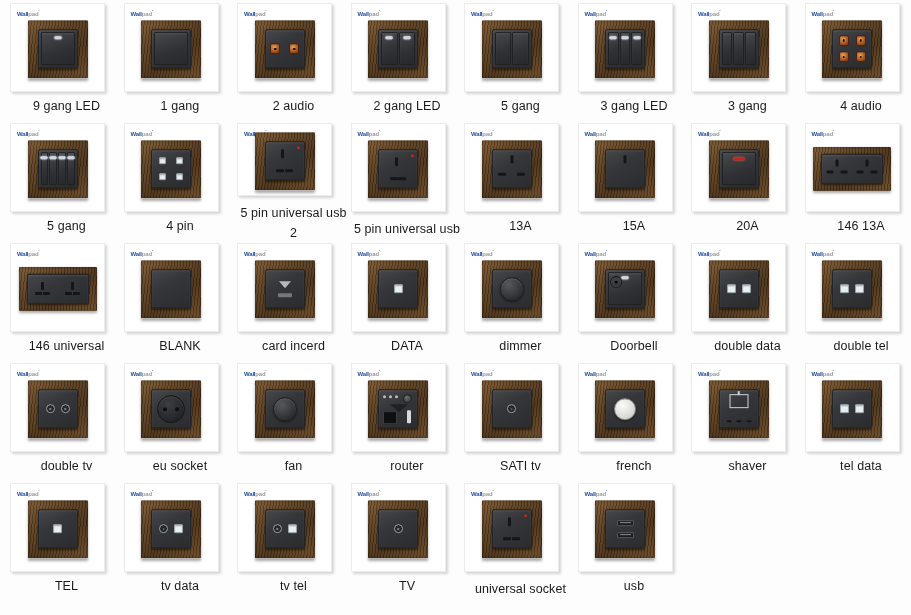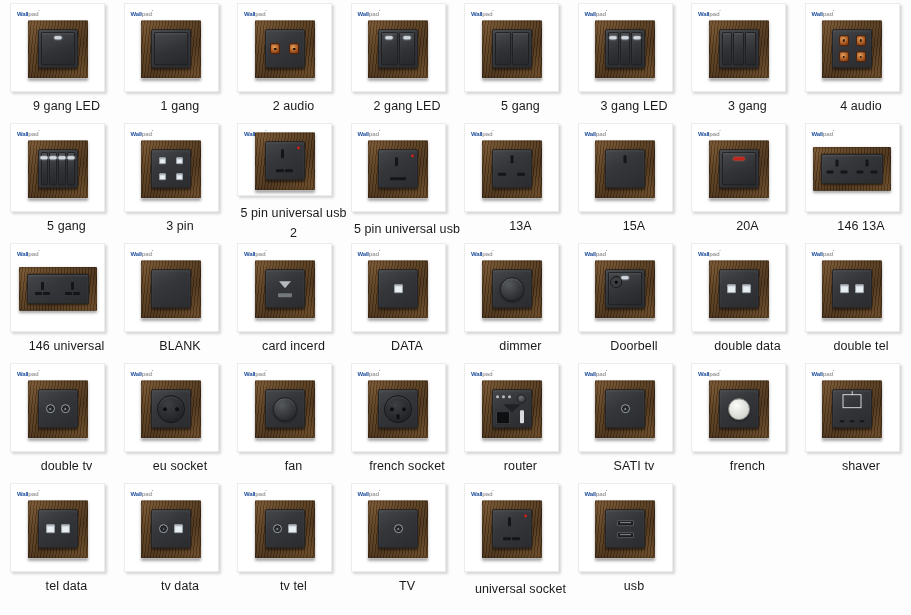--- a/index.html
+++ b/index.html
@@ -375,21 +375,21 @@
               <span class="audiogrid">
                 <span class="jack sm"></span>
                 <span class="jack sm"></span>
                 <span class="jack sm"></span>
                 <span class="jack sm"></span>
               </span>
             </div>
           </div>
         </div>
       </div>
-      <div class="label">3 pin</div>
+      <div class="label">4 pin</div>
     </div>
     <div class="cell">
       <div class="card">
         <div class="logo"><span class="l1">Wall</span><span class="l2">pad</span><span class="tm">'</span></div>
         <div class="photo sq">
           <div class="frame">
             <div class="plate">
               <span class="uniface">
                 <span class="slotE"></span>
                 <span class="slotA"></span>
@@ -658,37 +658,20 @@
         <div class="logo"><span class="l1">Wall</span><span class="l2">pad</span><span class="tm">'</span></div>
         <div class="photo sq">
           <div class="frame">
             <div class="plate">
               <span class="knob"></span>
             </div>
           </div>
         </div>
       </div>
       <div class="label">fan</div>
-    </div>
-    <div class="cell">
-      <div class="card">
-        <div class="logo"><span class="l1">Wall</span><span class="l2">pad</span><span class="tm">'</span></div>
-        <div class="photo sq">
-          <div class="frame">
-            <div class="plate">
-              <span class="eurosock">
-                <span class="h h1"></span>
-                <span class="h h2"></span>
-                <span class="gnd"></span>
-              </span>
-            </div>
-          </div>
-        </div>
-      </div>
-      <div class="label">french socket</div>
     </div>
     <div class="cell">
       <div class="card">
         <div class="logo"><span class="l1">Wall</span><span class="l2">pad</span><span class="tm">'</span></div>
         <div class="photo sq">
           <div class="frame">
             <div class="plate">
               <span class="routerface">
                 <span class="leds">
                   <i></i>
@@ -770,20 +753,35 @@
       </div>
       <div class="label">tel data</div>
     </div>
     <div class="cell">
       <div class="card">
         <div class="logo"><span class="l1">Wall</span><span class="l2">pad</span><span class="tm">'</span></div>
         <div class="photo sq">
           <div class="frame">
             <div class="plate">
               <span class="jackrow">
+                <span class="jack"></span>
+              </span>
+            </div>
+          </div>
+        </div>
+      </div>
+      <div class="label">TEL</div>
+    </div>
+    <div class="cell">
+      <div class="card">
+        <div class="logo"><span class="l1">Wall</span><span class="l2">pad</span><span class="tm">'</span></div>
+        <div class="photo sq">
+          <div class="frame">
+            <div class="plate">
+              <span class="jackrow">
                 <span class="coax"></span>
                 <span class="jack"></span>
               </span>
             </div>
           </div>
         </div>
       </div>
       <div class="label">tv data</div>
     </div>
     <div class="cell">

